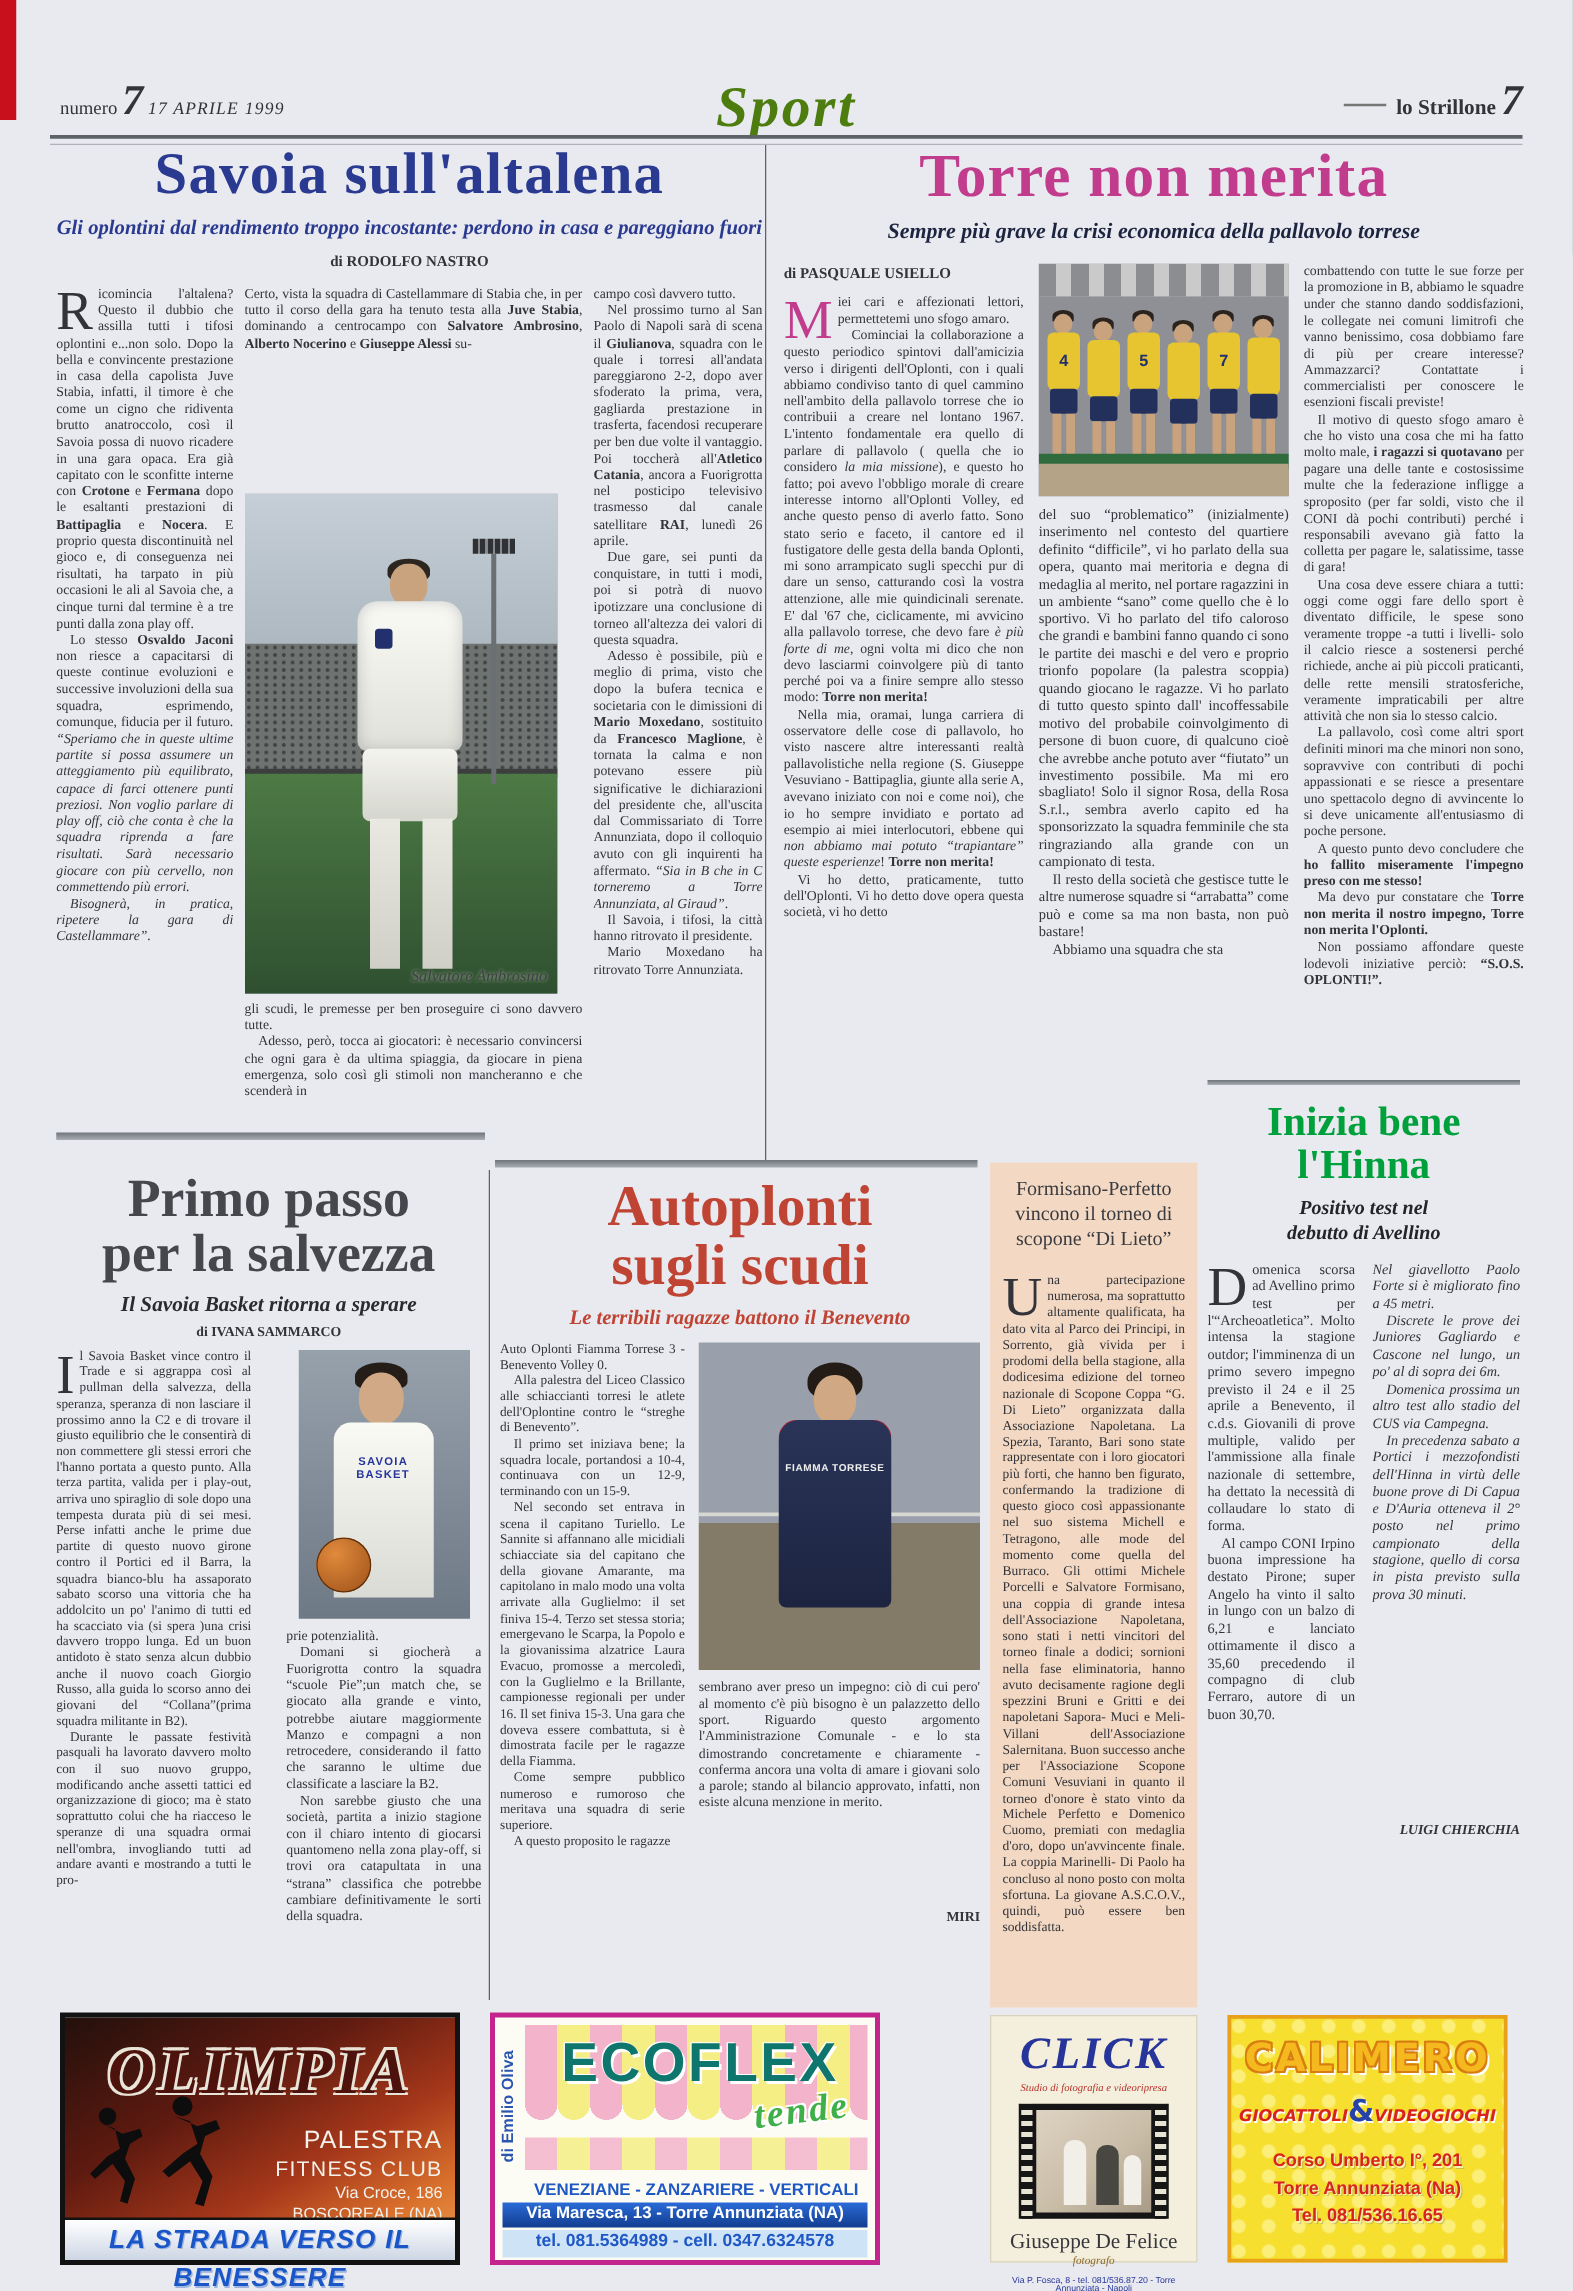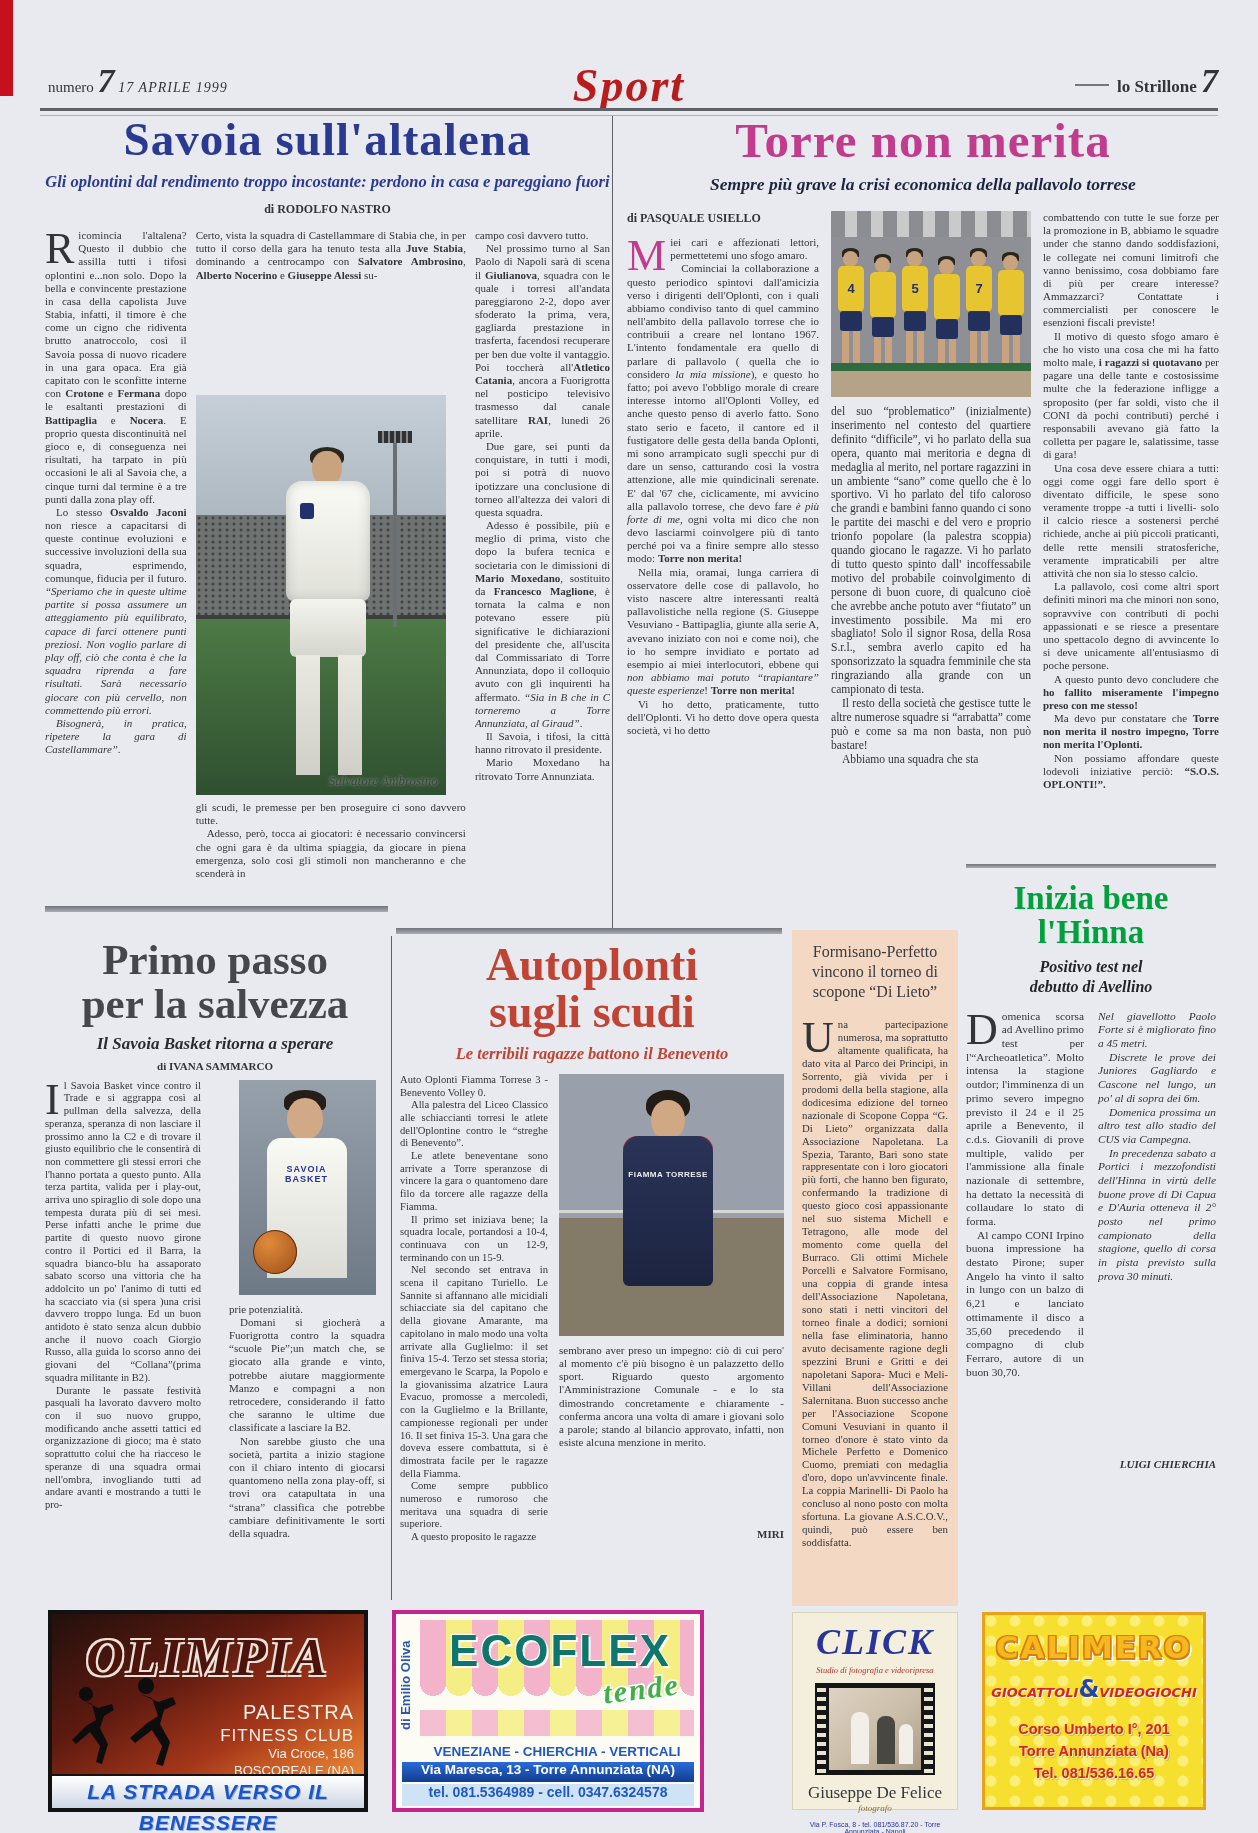--- a/index.html
+++ b/index.html
@@ -5,21 +5,21 @@
   html,body{margin:0;padding:0;background:#c9cdd6;}
   .page{position:relative;width:1258px;height:1833px;background:#e8eaef;overflow:hidden;
         font-family:"Liberation Serif",serif;color:#33343a;}
   
   .red-strip{position:absolute;left:0;top:0;width:13px;height:96px;background:#c8101c;}
   .hdr{position:absolute;left:40px;top:46px;width:1178px;height:58px;}
   .hdr-left{position:absolute;left:8px;bottom:4px;font-size:15px;}
   .big7{font-size:34px;font-style:italic;font-weight:bold;}
   .hdr-date{font-style:italic;font-size:14px;letter-spacing:1px;}
   .hdr-center{position:absolute;left:0;right:0;bottom:-8px;text-align:center;
-        font-size:46px;font-weight:bold;font-style:italic;color:#b91c1c;letter-spacing:2px;}
+        font-size:46px;font-weight:bold;font-style:italic;color:#4d7c0f;letter-spacing:2px;}
   .hdr-right{position:absolute;right:0;bottom:4px;font-size:17px;font-weight:bold;}
   .hdr-dash{display:inline-block;width:34px;height:2px;background:#777;vertical-align:6px;margin-right:4px;}
   .hdr-rule{position:absolute;left:40px;top:108px;width:1178px;height:4px;
         border-top:3px solid #5d6168;border-bottom:1px solid #aeb2b8;}
   
   .art{position:absolute;}
   .art h1{margin:0;text-align:center;font-weight:bold;line-height:1.02;}
   .sub{text-align:center;font-weight:bold;font-style:italic;margin-top:8px;}
   .byline{text-align:center;font-weight:bold;font-size:12px;margin-top:10px;}
   .cols{display:flex;margin-top:12px;}
@@ -357,21 +357,20 @@
   <div class="art" id="auto" style="left:400px;top:942px;width:384px;">
     <h1>
       <span>Autoplonti</span><br>
       <span>sugli scudi</span>
     </h1>
     <div class="sub">Le terribili ragazze battono il Benevento</div>
     <div class="cols" style="margin-top:10px;">
       <div class="bodytxt" style="width:148px;height:478px;font-size:10.6px;">
           <p>Auto Oplonti Fiamma Torrese 3 - Benevento Volley 0.</p>
           <p>Alla palestra del Liceo Classico alle schiaccianti torresi le atlete dell'Oplontine contro le “streghe di Benevento”.</p>
-          <p>Le atlete beneventane sono arrivate a Torre speranzose di vincere la gara o quantomeno dare filo da torcere alle ragazze della Fiamma.</p>
           <p>Il primo set iniziava bene; la squadra locale, portandosi a 10-4, continuava con un 12-9, terminando con un 15-9.</p>
           <p>Nel secondo set entrava in scena il capitano Turiello. Le Sannite si affannano alle micidiali schiacciate sia del capitano che della giovane Amarante, ma capitolano in malo modo una volta arrivate alla Guglielmo: il set finiva 15-4. Terzo set stessa storia; emergevano le Scarpa, la Popolo e la giovanissima alzatrice Laura Evacuo, promosse a mercoledì, con la Guglielmo e la Brillante, campionesse regionali per under 16. Il set finiva 15-3. Una gara che doveva essere combattuta, si è dimostrata facile per le ragazze della Fiamma.</p>
           <p>Come sempre pubblico numeroso e rumoroso che meritava una squadra di serie superiore.</p>
           <p>A questo proposito le ragazze</p>
         </div>
       <div style="width:225px;margin-left:11px;">
         <div class="fi-photo">
           <div class="fi-line"></div>
           <div class="fi-hair"></div>
             <div class="fi-head"></div>
@@ -441,21 +440,21 @@
     <div class="ol-slogan">LA STRADA VERSO IL BENESSERE</div>
   </div>
 
   <div class="ad" id="ad-ecoflex" style="left:392px;top:1610px;width:312px;height:202px;">
     <div class="ec-vert">di Emilio Oliva</div>
     <div class="ec-awn"></div>
     <div class="ec-awn2"></div>
     <div class="ec-name">ECOFLEX</div>
     <div class="ec-tende">tende</div>
     <div class="ec-prod">
-      <div>VENEZIANE - CHIERCHIA - VERTICALI</div>
+      <div>VENEZIANE - ZANZARIERE - VERTICALI</div>
       <div>PORTE - PLISSE' - AVVOLGIBILI</div>
     </div>
     <div class="ec-addr">Via Maresca, 13 - Torre Annunziata (NA)</div>
     <div class="ec-tel">tel. 081.5364989 - cell. 0347.6324578</div>
   </div>
 
   <div class="ad" id="ad-click" style="left:792px;top:1612px;width:166px;height:198px;">
     <div class="ck-name">CLICK</div>
     <div class="ck-tag">Studio di fotografia e videoripresa</div>
     <div class="ck-film">

